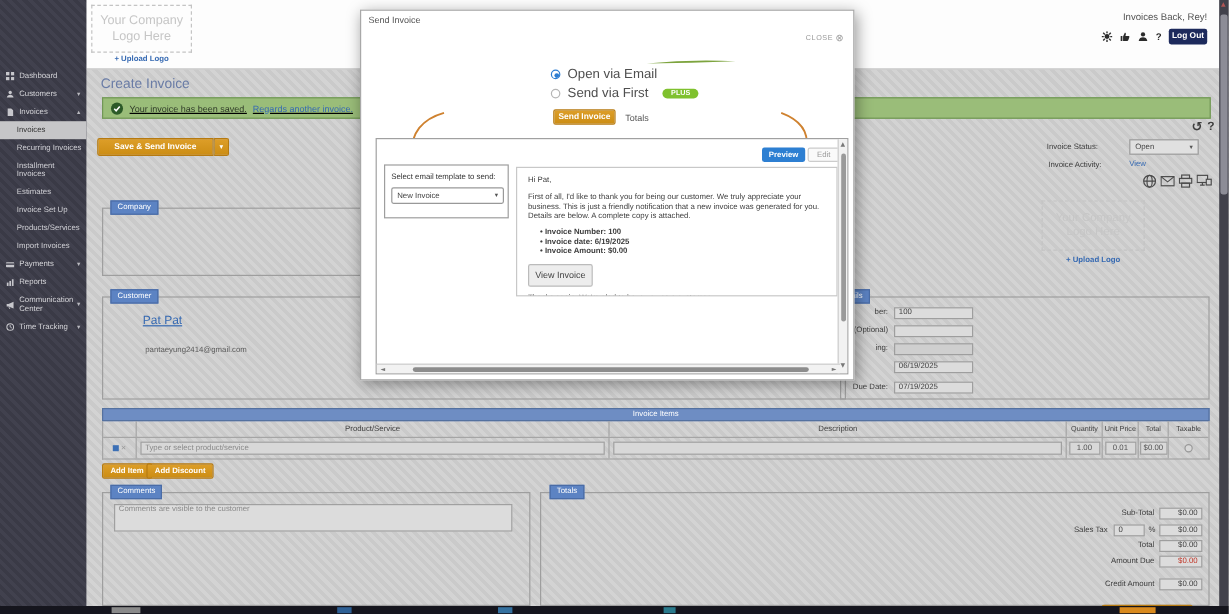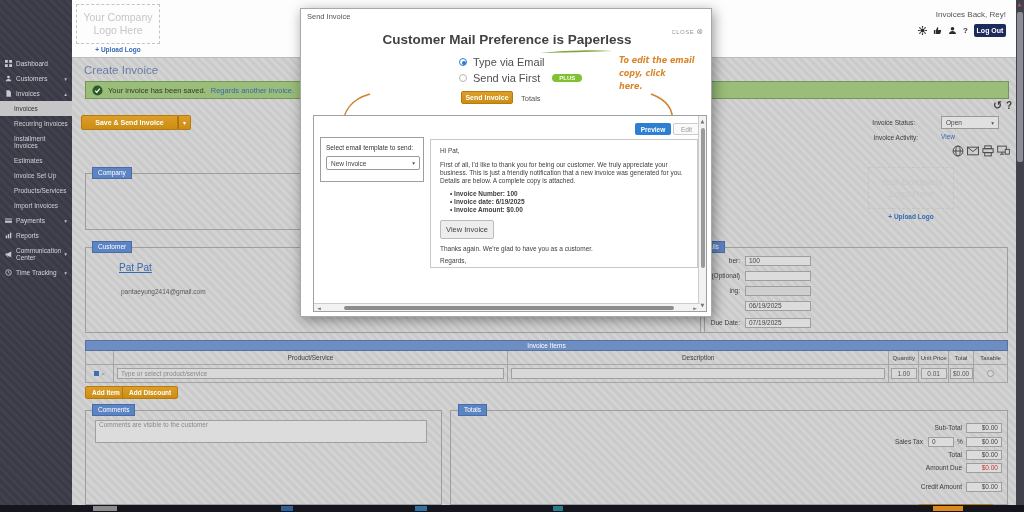--- a/index.html
+++ b/index.html
@@ -158,21 +158,21 @@
           <circle cx="5" cy="3" r="2" fill="#2b2b2b"></circle>
           <path d="M1 9c.4-2.4 2-3.4 4-3.4S8.6 6.6 9 9z" fill="#2b2b2b"></path>
         </svg>
       <span style="font-size:8px;font-weight:bold;color:#2b2b2b;cursor:pointer;">?</span>
       <div class="navy-btn" style="width:32px;height:13px;">Log Out</div>
     </div>
   </header>
 
   <div class="abs" style="left:84px;top:64px;font-size:11.5px;color:#6a7ca6;">Create Invoice</div>
 
-  <div class="greenbar" style="left:85px;top:81px;width:924px;height:18px;">
+  <div class="greenbar" style="left:85px;top:81px;width:924px;height:18px;text-decoration:underline;">
     <svg width="11" height="11" viewBox="0 0 12 12">
         <circle cx="6" cy="6" r="5.5" fill="#2c5a28"></circle>
         <path d="M3.5 6.2 5.2 8l3.3-4" stroke="#fff" stroke-width="1.4" fill="none"></path>
       </svg>
     <span style="font-size:7.5px;color:#2f3a28;">Your invoice has been saved.</span>
     <a class="link" style="font-size:7.5px;">Regards another invoice.</a>
   </div>
 
   <div class="abs" style="left:81px;top:115px;display:flex;">
     <div class="obtn" style="width:97px;height:15px;font-size:7px;border-radius:2px 0 0 2px;">Save &amp; Send Invoice</div>
@@ -315,67 +315,61 @@
     <span class="abs g" style="left:1.5px;top:2px;font-size:5px;color:#b05555;line-height:5px;">▲</span>
     <span class="sb-thumb" style="left:1px;top:12px;width:6px;height:150px;background:#8d8d97;"></span>
   </div>
 
   <div class="modal">
     <div style="position:absolute;left:6px;top:3px;font-size:7.5px;color:#555;">Send Invoice</div>
     <div style="position:absolute;right:8px;top:18px;display:flex;align-items:center;gap:2px;cursor:pointer;">
       <span style="font-size:6px;color:#999;letter-spacing:.5px;">CLOSE</span>
       <span class="g" style="font-size:8px;color:#999;">⊗</span>
     </div>
-    <div style="position:absolute;left:0;top:23px;width:412px;text-align:center;font-size:13.5px;font-weight:bold;color:#424242;">Customer Mail Preference is Paperless</div>
     <svg style="position:absolute;left:236px;top:40px;" width="78" height="6" viewBox="0 0 78 6">
         <path d="M2 4 Q39 0 76 2 Q39 3.4 2 4 Z" fill="#7da43e"></path>
       </svg>
 
     <div style="position:absolute;left:158px;top:47px;display:flex;align-items:center;gap:6px;cursor:pointer;">
       <span class="radio on"></span>
-      <span style="font-size:11px;color:#4f4f4f;">Type via Email</span>
+      <span style="font-size:11px;color:#4f4f4f;">Open via Email</span>
     </div>
     <div style="position:absolute;left:158px;top:63px;display:flex;align-items:center;gap:6px;cursor:pointer;">
       <span class="radio"></span>
       <span style="font-size:11px;color:#4f4f4f;">Send via First</span>
       <span class="pill">PLUS</span>
     </div>
     <div class="obtn" style="position:absolute;left:160px;top:82px;width:52px;height:13px;font-size:7px;">Send Invoice</div>
     <span style="position:absolute;left:220px;top:85px;font-size:7.5px;color:#555;cursor:pointer;">Totals</span>
 
     <svg style="position:absolute;left:33px;top:82px;" width="40" height="45" viewBox="0 0 40 45">
         <g stroke="#cf8230" stroke-width="1.6" fill="none">
           <path d="M36 3 C18 8 8 20 9 38"></path>
           <path d="M4 31 L9 42 L15 33"></path>
         </g>
       </svg>
-    <div class="note" style="left:318px;top:45px;width:80px;">
-      <div>To edit the email</div>
-        <div>copy, click</div>
-        <div>here.</div>
-    </div>
     <svg style="position:absolute;left:346px;top:82px;" width="34" height="40" viewBox="0 0 34 40">
         <g stroke="#cf8230" stroke-width="1.6" fill="none">
           <path d="M4 3 C20 9 27 19 25 32"></path>
           <path d="M19 26 L25 36 L30 26"></path>
         </g>
       </svg>
 
     <div style="position:absolute;left:12px;top:106px;width:394px;height:197px;border:1px solid #a0a0a0;background:#fff;">
       <div style="position:absolute;left:6px;top:21px;width:104px;height:45px;border:1px solid #9e9e9e;background:#fff;">
         <div style="position:absolute;left:5px;top:6px;font-size:6.5px;color:#333;">Select email template to send:</div>
         <div class="sel" style="left:5px;top:18px;width:94px;height:14px;background:#fff;border-radius:2px;">
           <span>New Invoice</span>
           <span class="caret g">▾</span>
         </div>
       </div>
       <div style="position:absolute;left:321px;top:7px;width:36px;height:12px;background:#2d7fd2;color:#fff;font-size:6.5px;font-weight:bold;border-radius:2px;display:flex;align-items:center;justify-content:center;cursor:pointer;">Preview</div>
       <div style="position:absolute;left:359px;top:7px;width:27px;height:12px;background:#fafafa;border:1px solid #ccc;color:#9a9a9a;font-size:6.5px;border-radius:2px;display:flex;align-items:center;justify-content:center;cursor:pointer;">Edit</div>
 
-      <div style="position:absolute;left:116px;top:23px;width:268px;height:129px;border:1px solid #c8c8c8;background:#fff;padding:7px 9px;overflow:hidden;">
+      <div style="position:absolute;left:116px;top:23px;width:268px;height:108px;border:1px solid #c8c8c8;background:#fff;padding:7px 9px;overflow:hidden;">
         <div class="email-p" style="margin-bottom:6px;">Hi Pat,</div>
         <div class="email-p" style="margin-bottom:5px;">First of all, I'd like to thank you for being our customer. We truly appreciate your business. This is just a friendly notification that a new invoice was generated for you. Details are below. A complete copy is attached.</div>
         <div class="email-p bullet">Invoice Number: 100</div>
         <div class="email-p bullet">Invoice date: 6/19/2025</div>
         <div class="email-p bullet" style="margin-bottom:6px;">Invoice Amount: $0.00</div>
         <div style="width:54px;height:19px;background:#ededed;border:1px solid #bbb;border-radius:2px;font-size:7.5px;color:#444;display:flex;align-items:center;justify-content:center;margin-bottom:6px;">View Invoice</div>
         <div class="email-p" style="margin-bottom:4px;">Thanks again. We're glad to have you as a customer.</div>
         <div class="email-p">Regards,</div>
       </div>
 

